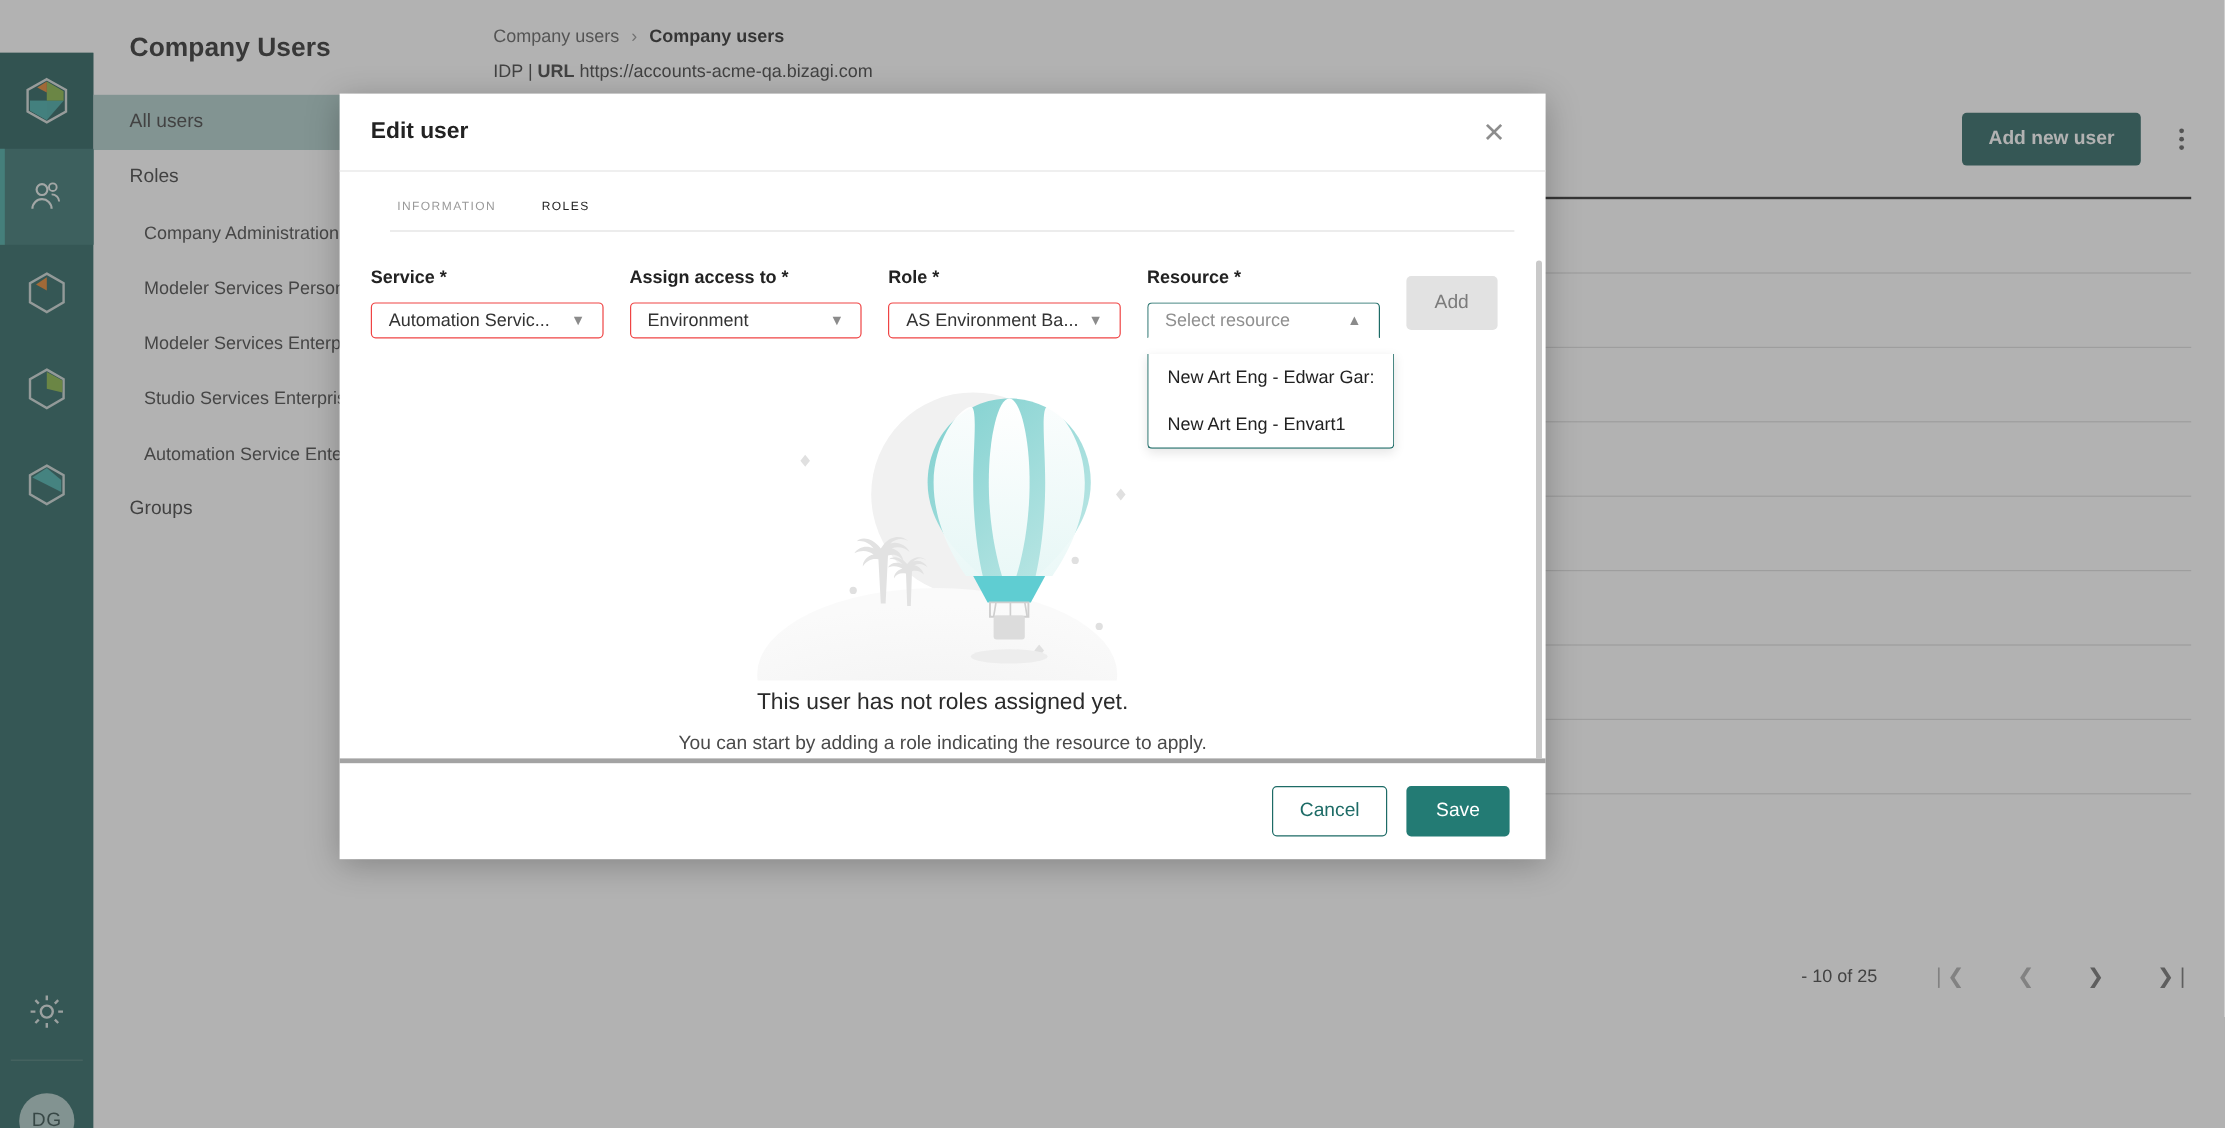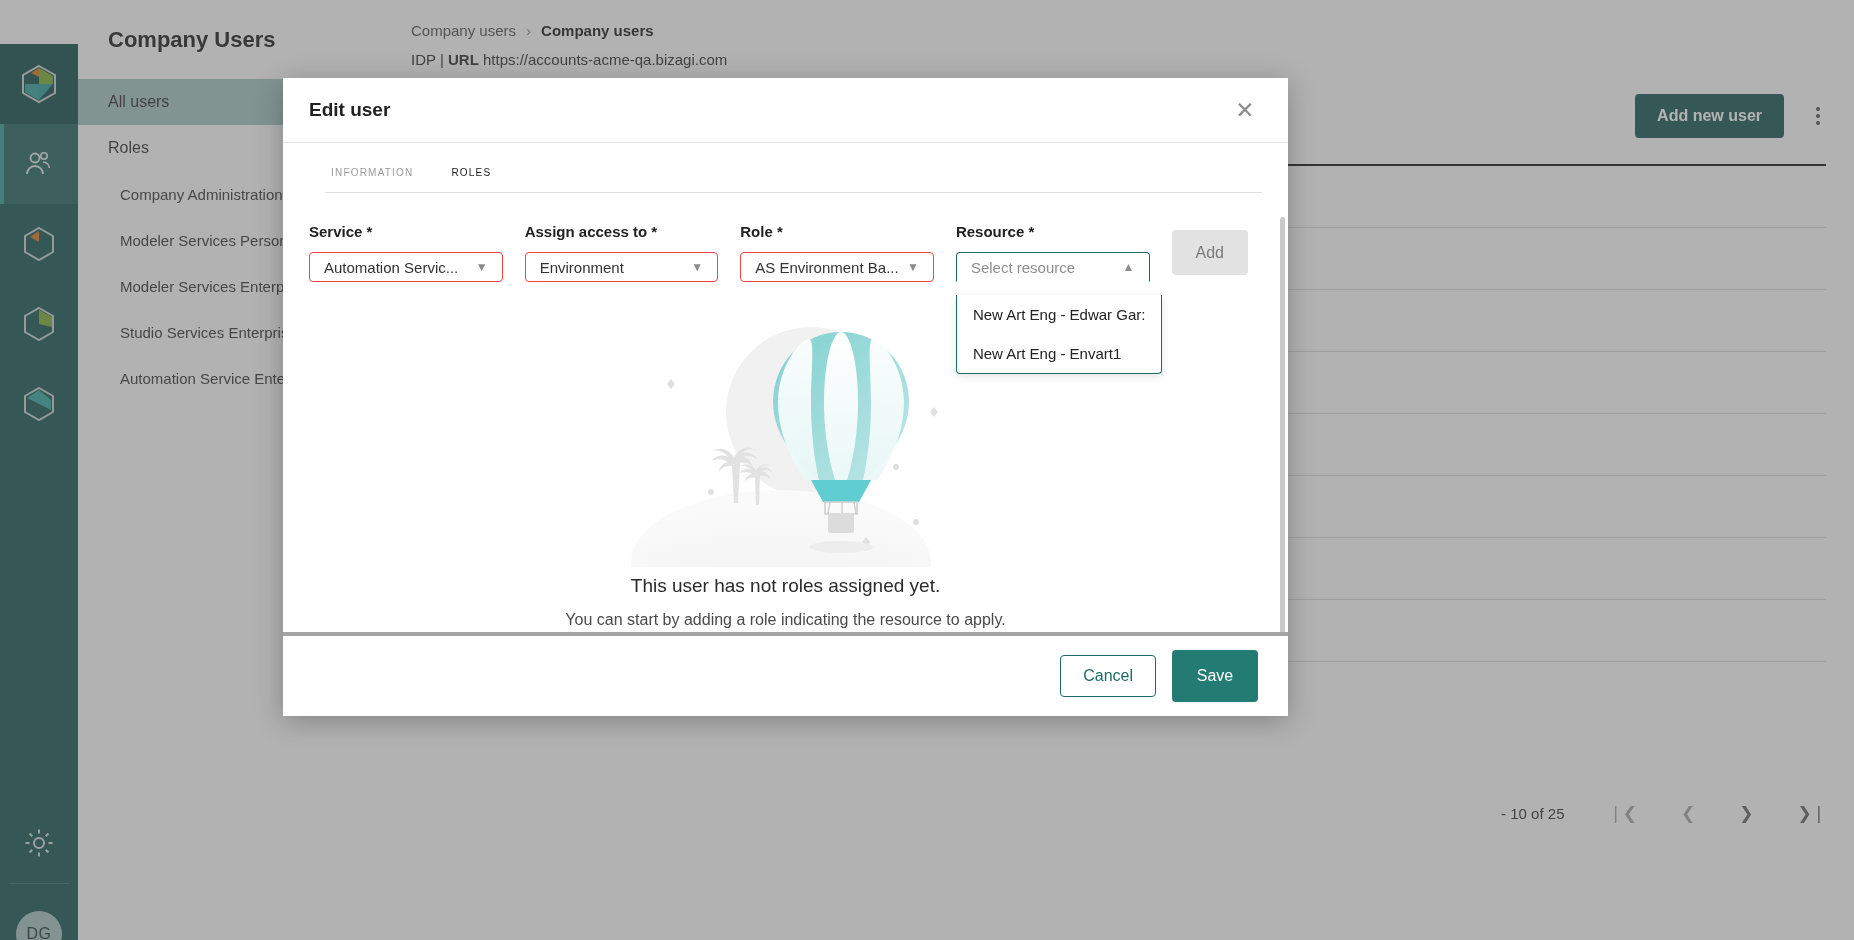--- a/index.html
+++ b/index.html
@@ -166,21 +166,21 @@
     height: 84px; border-top: 4px solid #a3a3a3;
     display: flex; align-items: center; justify-content: flex-end; gap: 16px;
     padding: 0 30px;
   }
   .btn-ghost {
     height: 42px; min-width: 86px; padding: 0 22px; border-radius: 4px;
     background: #fff; border: 1px solid #1d6b66; color: #1d6b66;
     font-size: 16px; cursor: pointer; font-family: inherit;
   }
   .btn-save {
-    height: 52px; min-width: 86px; padding: 0 20px; border-radius: 4px;
+    height: 42px; min-width: 86px; padding: 0 20px; border-radius: 4px;
     background: #237b74; border: none; color: #fff;
     font-size: 16px; cursor: pointer; font-family: inherit;
   }
 </style>
 </head>
 <body>
 
 <div class="app">
 
   <div class="bg-layer">
@@ -245,20 +245,21 @@
     <div class="navpanel">
       <div class="nav-title">Company Users</div>
       <div class="nav-list">
         <div class="nav-row sel">All users</div>
         <div class="nav-row">Roles</div>
         <div class="nav-row sub">Company Administration</div>
         <div class="nav-row sub">Modeler Services Personal</div>
         <div class="nav-row sub">Modeler Services Enterprise</div>
         <div class="nav-row sub">Studio Services Enterprise</div>
         <div class="nav-row sub">Automation Service Enterprise</div>
+        <div class="nav-row">Groups</div>
       </div>
     </div>
 
     <div class="content">
       <div class="crumbs">
         <span>Company users</span>
         <span class="crumb-sep">›</span>
         <span class="crumb-cur">Company users</span>
       </div>
       <div class="urlline">

